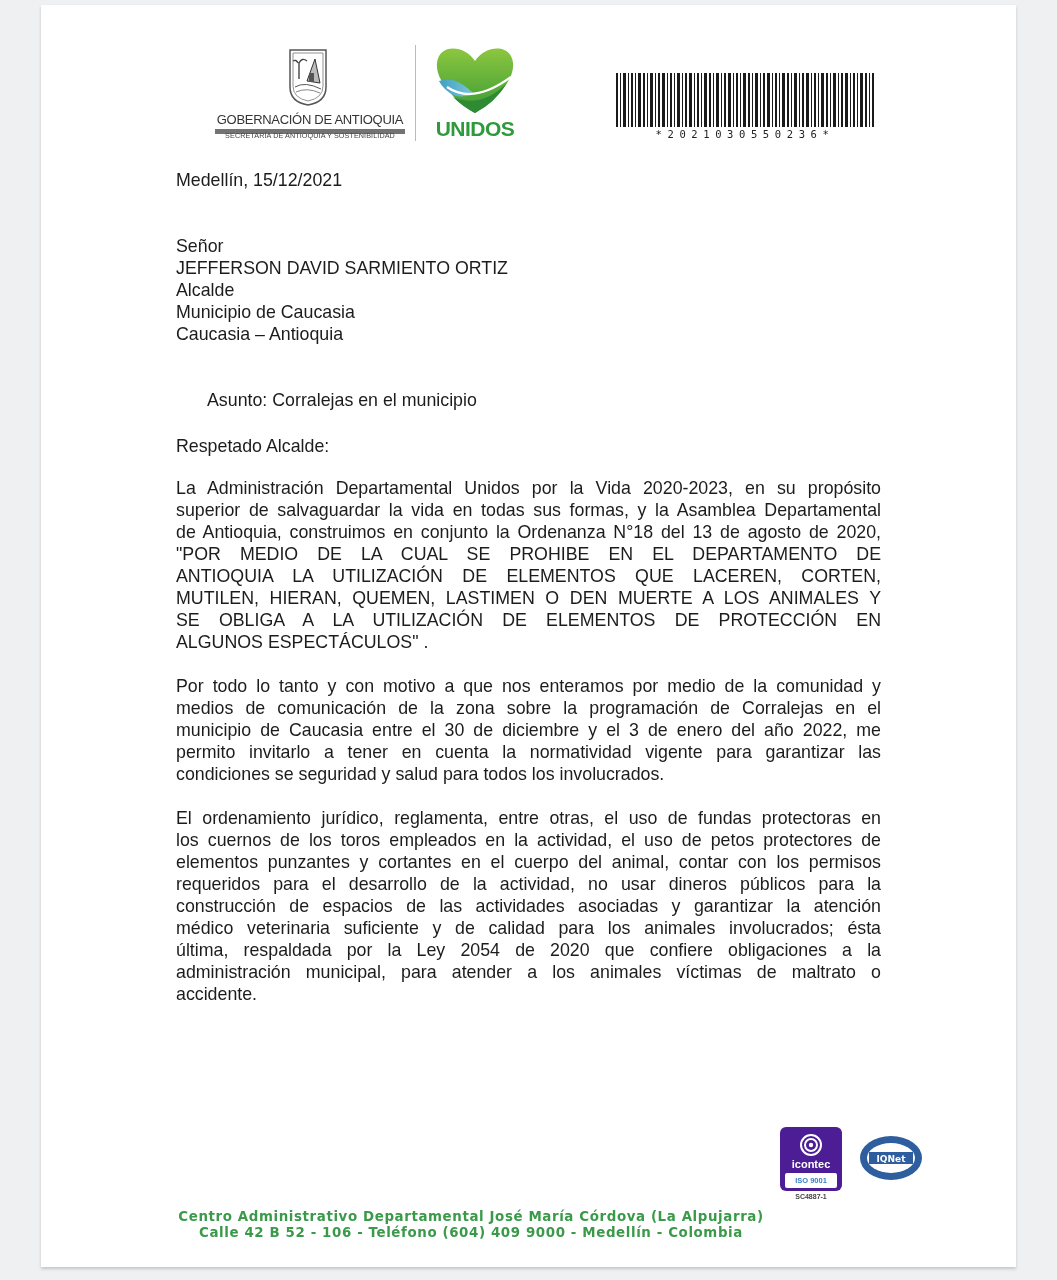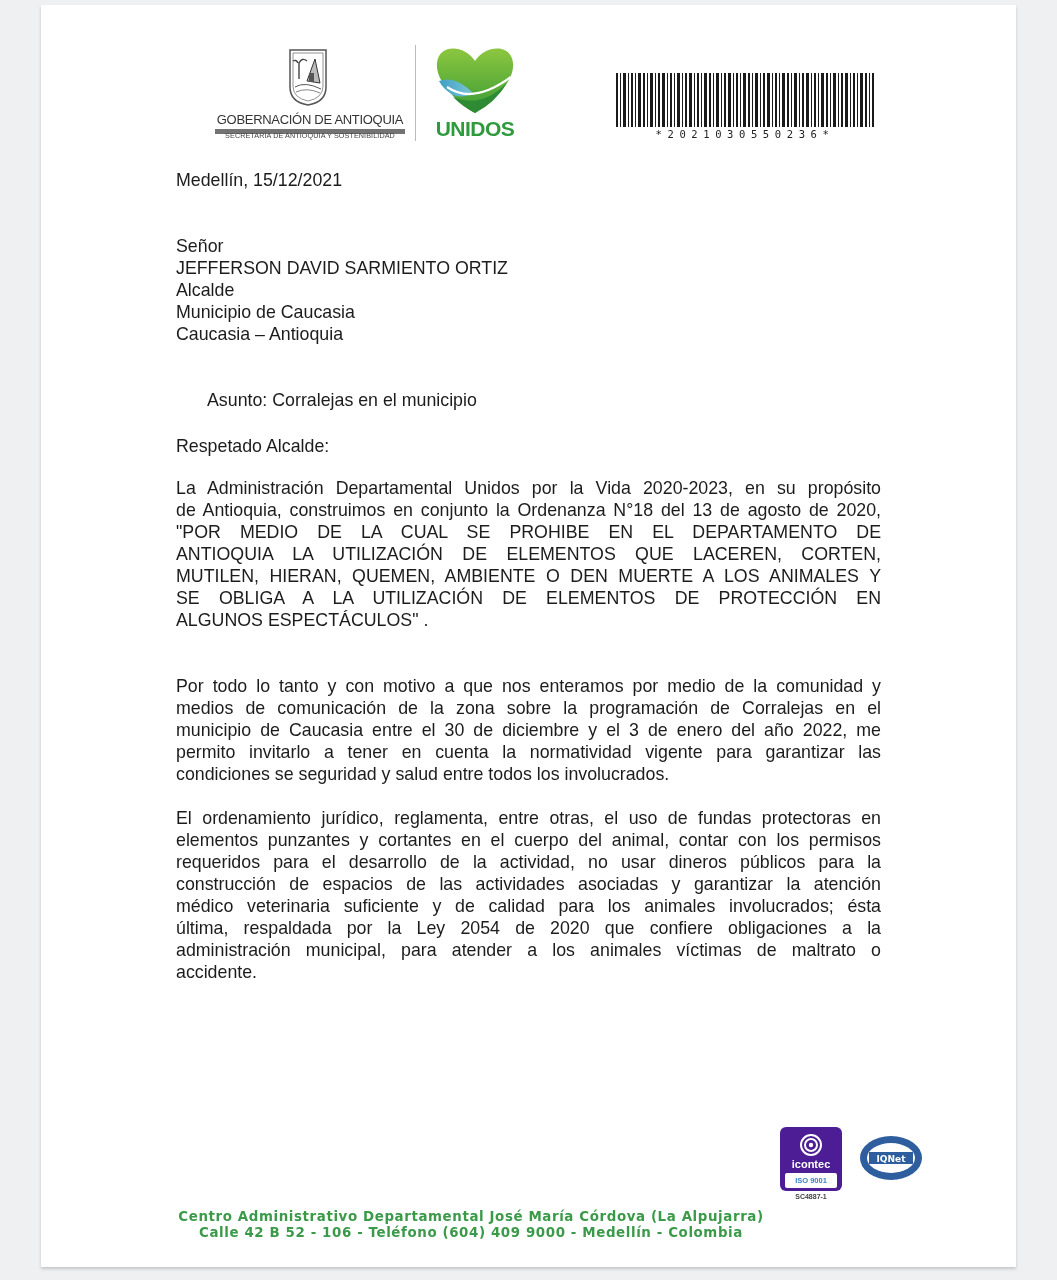--- a/index.html
+++ b/index.html
@@ -200,38 +200,40 @@
       <div>Alcalde</div>
       <div>Municipio de Caucasia</div>
       <div>Caucasia – Antioquia</div>
     </div>
 
     <div class="subject">Asunto: Corralejas en el municipio</div>
     <div class="salutation">Respetado Alcalde:</div>
 
     <div class="para p1">
       <span class="line">La Administración Departamental Unidos por la Vida 2020-2023, en su propósito</span>
+      <span class="line">superior de salvaguardar la vida en todas sus formas, y la Asamblea Departamental</span>
       <span class="line">de Antioquia, construimos en conjunto la Ordenanza N°18 del 13 de agosto de 2020,</span>
       <span class="line">"POR MEDIO DE LA CUAL SE PROHIBE EN EL DEPARTAMENTO DE</span>
       <span class="line">ANTIOQUIA LA UTILIZACIÓN DE ELEMENTOS QUE LACEREN, CORTEN,</span>
-      <span class="line">MUTILEN, HIERAN, QUEMEN, AMBIENTE O DEN MUERTE A LOS ANIMALES Y</span>
+      <span class="line">MUTILEN, HIERAN, QUEMEN, LASTIMEN O DEN MUERTE A LOS ANIMALES Y</span>
       <span class="line">SE OBLIGA A LA UTILIZACIÓN DE ELEMENTOS DE PROTECCIÓN EN</span>
       <span class="line last">ALGUNOS ESPECTÁCULOS" .</span>
     </div>
 
     <div class="para p2">
       <span class="line">Por todo lo tanto y con motivo a que nos enteramos por medio de la comunidad y</span>
       <span class="line">medios de comunicación de la zona sobre la programación de Corralejas en el</span>
       <span class="line">municipio de Caucasia entre el 30 de diciembre y el 3 de enero del año 2022, me</span>
       <span class="line">permito invitarlo a tener en cuenta la normatividad vigente para garantizar las</span>
-      <span class="line last">condiciones se seguridad y salud entre todos los involucrados.</span>
+      <span class="line last">condiciones se seguridad y salud para todos los involucrados.</span>
     </div>
 
     <div class="para p3">
       <span class="line">El ordenamiento jurídico, reglamenta, entre otras, el uso de fundas protectoras en</span>
+      <span class="line">los cuernos de los toros empleados en la actividad, el uso de petos protectores de</span>
       <span class="line">elementos punzantes y cortantes en el cuerpo del animal, contar con los permisos</span>
       <span class="line">requeridos para el desarrollo de la actividad, no usar dineros públicos para la</span>
       <span class="line">construcción de espacios de las actividades asociadas y garantizar la atención</span>
       <span class="line">médico veterinaria suficiente y de calidad para los animales involucrados; ésta</span>
       <span class="line">última, respaldada por la Ley 2054 de 2020 que confiere obligaciones a la</span>
       <span class="line">administración municipal, para atender a los animales víctimas de maltrato o</span>
       <span class="line last">accidente.</span>
     </div>
   </div>
 

